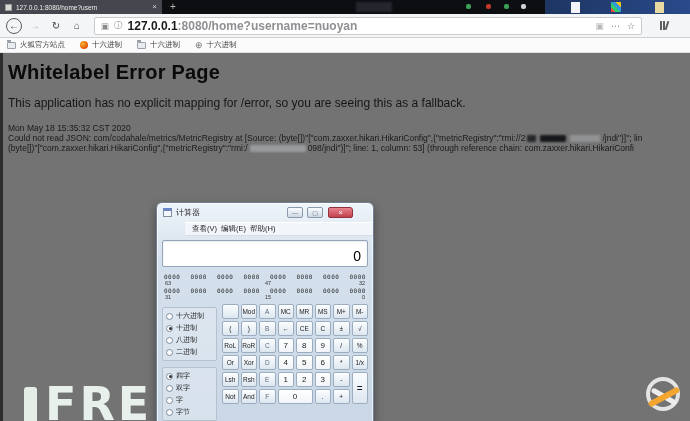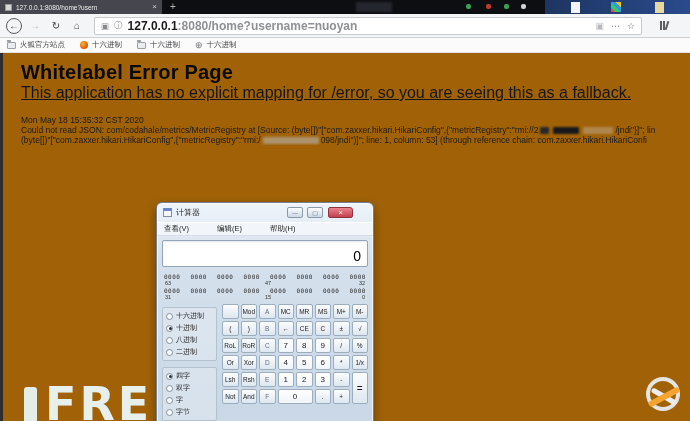--- a/index.html
+++ b/index.html
@@ -47,24 +47,24 @@
   
   .bmbar { position:absolute; left:0; top:38px; width:690px; height:15px; background:#fbfbfb;
     border-bottom:1px solid #e3e4e6; display:flex; align-items:center; gap:15px; padding:0 7px; }
   .bm { display:flex; align-items:center; gap:4px; font-size:7.5px; color:#3d3d40; white-space:nowrap; }
   .bm-folder { position:relative; width:9px; height:7px; border:1px solid #9aa0a8; border-radius:1px; background:#e9edf2; }
   .bm-folder::before { content:""; position:absolute; left:-1px; top:-3px; width:4px; height:2px; background:#9aa0a8; }
   .bm-fx { width:8px; height:8px; border-radius:50%; background:radial-gradient(circle at 35% 35%, #f6b73c, #e66000 60%, #b33); }
   .bm-globe { font-size:9px; color:#74767a; line-height:8px; }
 
   
-  .content { position:absolute; left:0; top:53px; width:690px; height:368px; background:#a16207; padding-left:21px; }
+  .content { position:absolute; left:0; top:53px; width:690px; height:368px; background:#737373; padding-left:8px; }
   .left-edge { position:absolute; left:0; top:53px; width:3px; height:368px; background:#2e2e30; z-index:5; }
   .h1 { margin-top:8px; font-size:20px; font-weight:bold; color:#0a0a0a; letter-spacing:.2px; }
-  .fallback { margin-top:0; font-size:16px; color:#161618;text-decoration:underline; }
+  .fallback { margin-top:12px; font-size:12px; color:#161618; }
   .errblock { margin-top:13px; font-size:8.5px; line-height:10px; color:#1a1a1c;
     white-space:nowrap; overflow:hidden; width:684px; }
   .redact { display:inline-block; height:7px; vertical-align:middle; background:#26282c; filter:blur(1px); border-radius:1px; margin:0 2px; }
   .r-sq { width:9px; } .r-bar { width:26px; background:#17181b; }
   .r-gap { width:30px; background:#c9ccd0; opacity:.35; }
   .r-light { width:56px; background:#b6bcc2; opacity:.55; }
 
   
   .wm-left { position:absolute; left:24px; bottom:-10px; display:flex; align-items:flex-end; gap:8px; z-index:1; }
   .wm-left .bar { width:13px; height:44px; background:#e4eee7; border-radius:3px; }
@@ -85,21 +85,21 @@
     box-shadow:0 4px 10px rgba(0,0,0,.38), inset 0 0 0 1px rgba(255,255,255,.65); }
   .calc-title { height:19px; display:flex; align-items:center; gap:4px; padding:0 20px 0 6px; }
   .calc-ico { width:9px; height:9px; background:#f4f8fc; border:1px solid #7d8fa0; border-top:3px solid #6b86c8; }
   .calc-title-text { flex:1; font-size:8px; color:#1e1e20; }
   .wb { width:16px; height:11px; border:1px solid #8c99aa; border-radius:2px;
     background:linear-gradient(#fafcfe,#ccd8e4); display:flex; align-items:center; justify-content:center;
     font-size:6px; color:#5a6576; line-height:6px; }
   .wb-close { width:25px; background:linear-gradient(#e8838d,#c2414e); border-color:#8f323c;
     color:#fff; font-size:8px; border-radius:2px 3px 2px 2px; margin-left:1px; }
   .calc-menu { height:14px; background:#f2f6fa; border-top:1px solid #fff; border-bottom:1px solid #d4dde8;
-    display:flex; align-items:center; gap:28px; padding-left:7px; font-size:7.5px; color:#222; }
+    display:flex; align-items:center; gap:4px; padding-left:7px; font-size:7.5px; color:#222;margin-left:28px; }
   .calc-body { padding:4px 5px 5px; }
   .calc-display { height:27px; background:#fff; border:1px solid #93a5ba; border-radius:2px;
     display:flex; align-items:flex-end; justify-content:flex-end; padding:2px 6px;
     font-size:14px; color:#000; box-shadow:inset 0 1px 2px rgba(0,0,0,.10); }
   .calc-bin { margin-top:4px; padding:2px 2px 1px; background:rgba(212,224,236,.5); border-radius:2px; }
   .bin-row { display:flex; justify-content:space-between; font-family:"DejaVu Sans Mono",monospace;
     font-size:6px; color:#2a2a2c; letter-spacing:.5px; }
   .bin-labels { position:relative; height:7px; font-size:5.5px; color:#333; }
   .bin-labels .bl-l { position:absolute; left:1px; }
   .bin-labels .bl-m { position:absolute; left:50%; }

